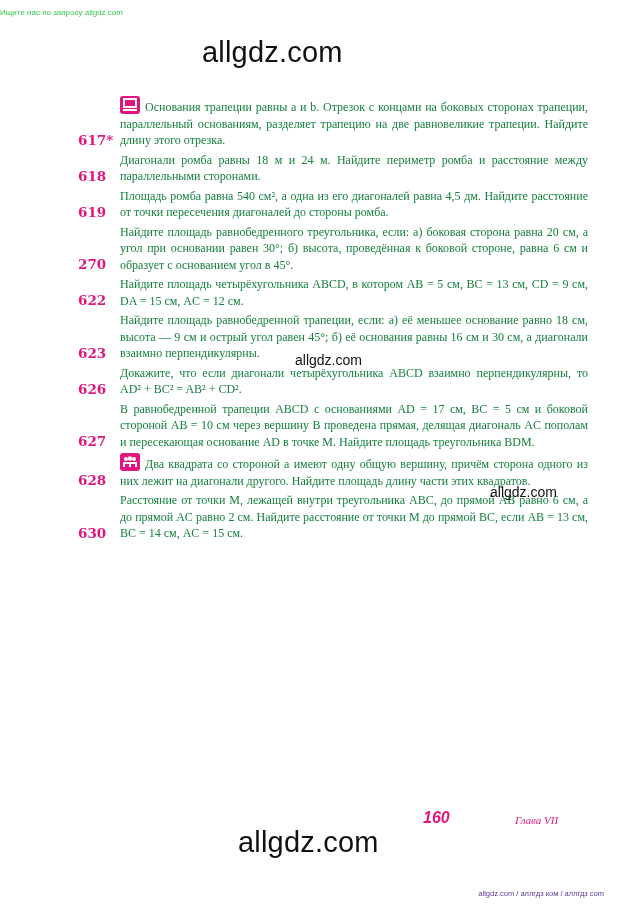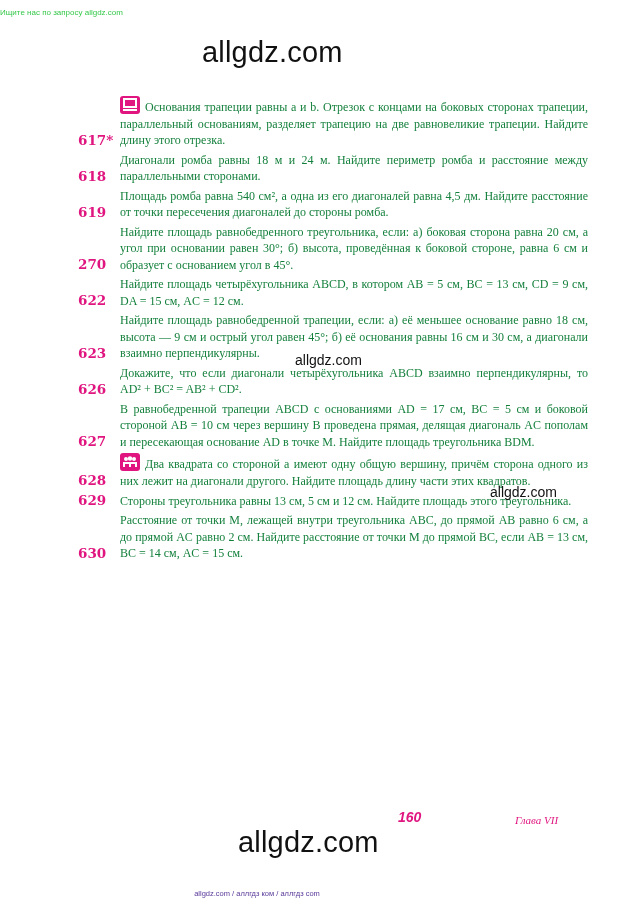--- a/index.html
+++ b/index.html
@@ -13,25 +13,25 @@
               font-size:14px; }
   .problems { position:absolute; left:78px; top:96px; width:510px; }
   .prob { display:flex; align-items:flex-end; margin-bottom:3px; }
   .num { width:42px; flex:0 0 42px; color:#e0157f; font-weight:bold;
          font-family:"DejaVu Serif", serif; font-size:13.5px; line-height:17px; }
   .txt { flex:1; font-size:12px; line-height:16.5px; text-align:justify;
          font-family:"Liberation Serif", serif; color:#15803d; hyphens:manual; }
   .badge { display:inline-block; width:20px; height:18px; background:#e0157f; border-radius:3px;
            vertical-align:-3px; margin-right:5px; position:relative; }
   .badge svg { position:absolute; left:2px; top:2px; }
-  .footer-page { position:absolute; left:398px; top:809px; color:#e0157f; font-weight:bold;
-                 font-style:italic; font-family:"Liberation Sans", sans-serif; font-size:14px; }
+  .footer-page { position:absolute; left:423px; top:809px; color:#e0157f; font-weight:bold;
+                 font-style:italic; font-family:"Liberation Sans", sans-serif; font-size:16px; }
   .footer-chap { position:absolute; left:467px; top:814px; color:#e0157f; font-style:italic;
                  font-family:"Liberation Serif", serif; font-size:11px;margin-left:48px; }
-  .bottom-links { position:absolute; top:889px; left:0; width:514px; text-align:center;
+  .bottom-links { position:absolute; top:889px; left:0; width:604px; text-align:right;
                   font-family:"Liberation Sans", sans-serif; font-size:7.5px; color:#5a3a9a; }
 </style>
 </head>
 <body>
 
 <div class="top-note">Ищите нас по запросу allgdz.com</div>
 <div class="wm-big" style="left:202px; top:36px;">allgdz.com</div>
 
 <div class="problems">
 
@@ -95,24 +95,20 @@
             <circle cx="12" cy="4" r="2" fill="#fff"></circle>
             <rect x="1" y="7" width="14" height="2" fill="#fff"></rect>
             <rect x="1" y="9" width="2" height="3" fill="#fff"></rect>
             <rect x="7" y="9" width="2" height="3" fill="#fff"></rect>
             <rect x="13" y="9" width="2" height="3" fill="#fff"></rect>
           </svg>
       </span><span>Два квадрата со стороной a имеют одну общую вершину, причём сторона одного из них лежит на диагонали другого. Найдите площадь длину части этих квадратов.</span>
     </div>
   </div>
 
-  <div class="prob">
-    <div class="num">629</div>
-    <div class="txt">Стороны треугольника равны 13 см, 5 см и 12 см. Найдите площадь этого треугольника.</div>
-  </div>
 
   <div class="prob">
     <div class="num">630</div>
     <div class="txt">Расстояние от точки M, лежащей внутри треугольника ABC, до прямой AB равно 6 см, а до прямой AC равно 2 см. Найдите расстояние от точки M до прямой BC, если AB = 13 см, BC = 14 см, AC = 15 см.</div>
   </div>
 
 </div>
 
 <div class="wm-small" style="left:295px; top:352px;">allgdz.com</div>
 <div class="wm-small" style="left:490px; top:484px;">allgdz.com</div>

